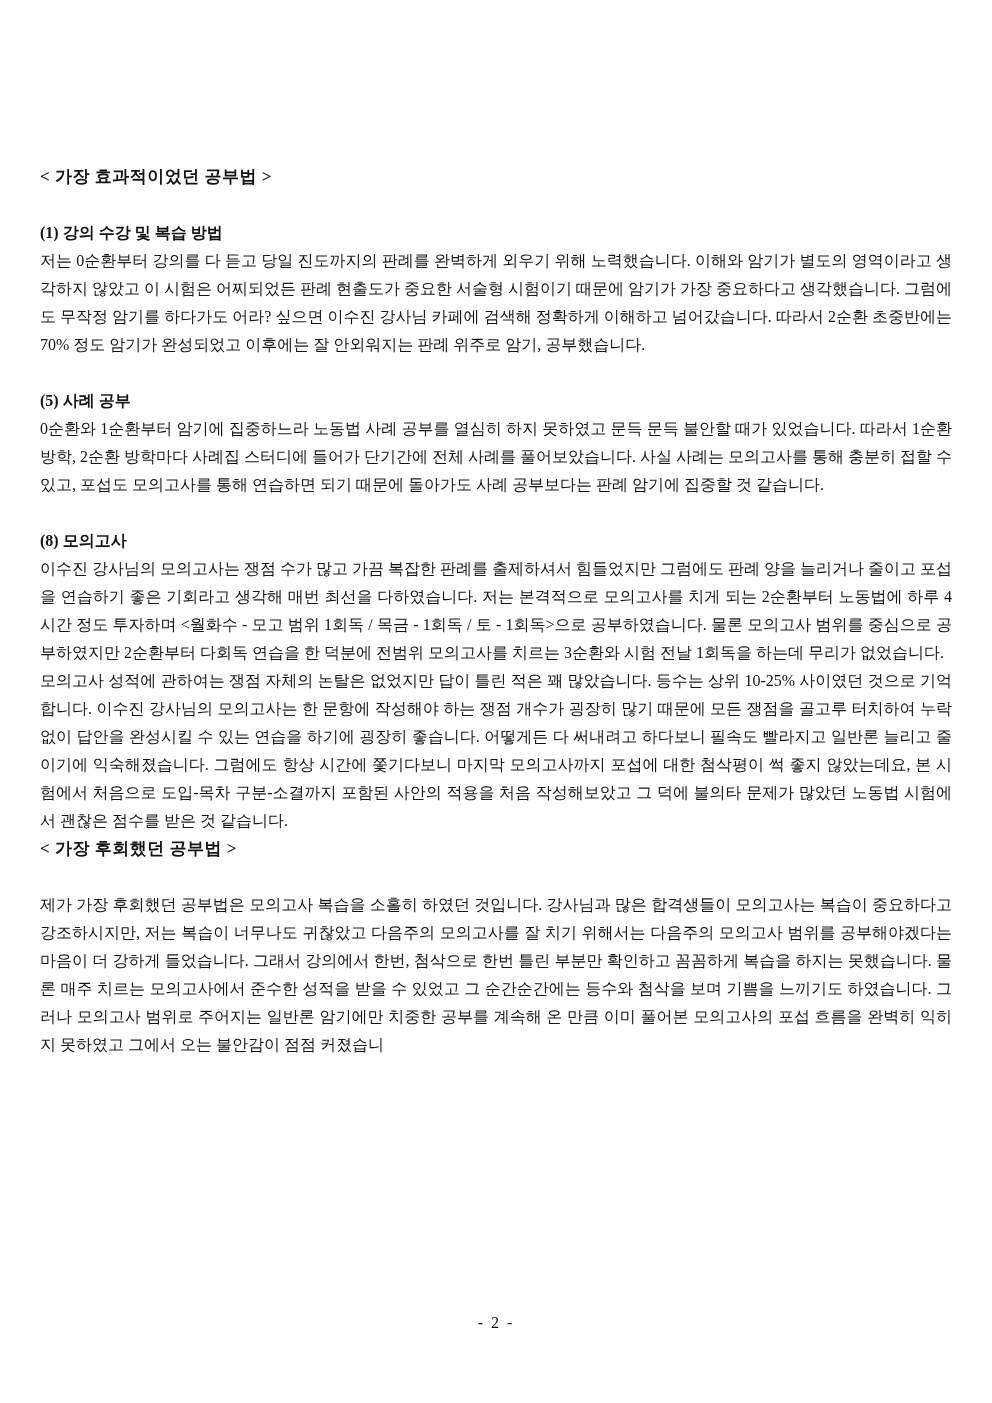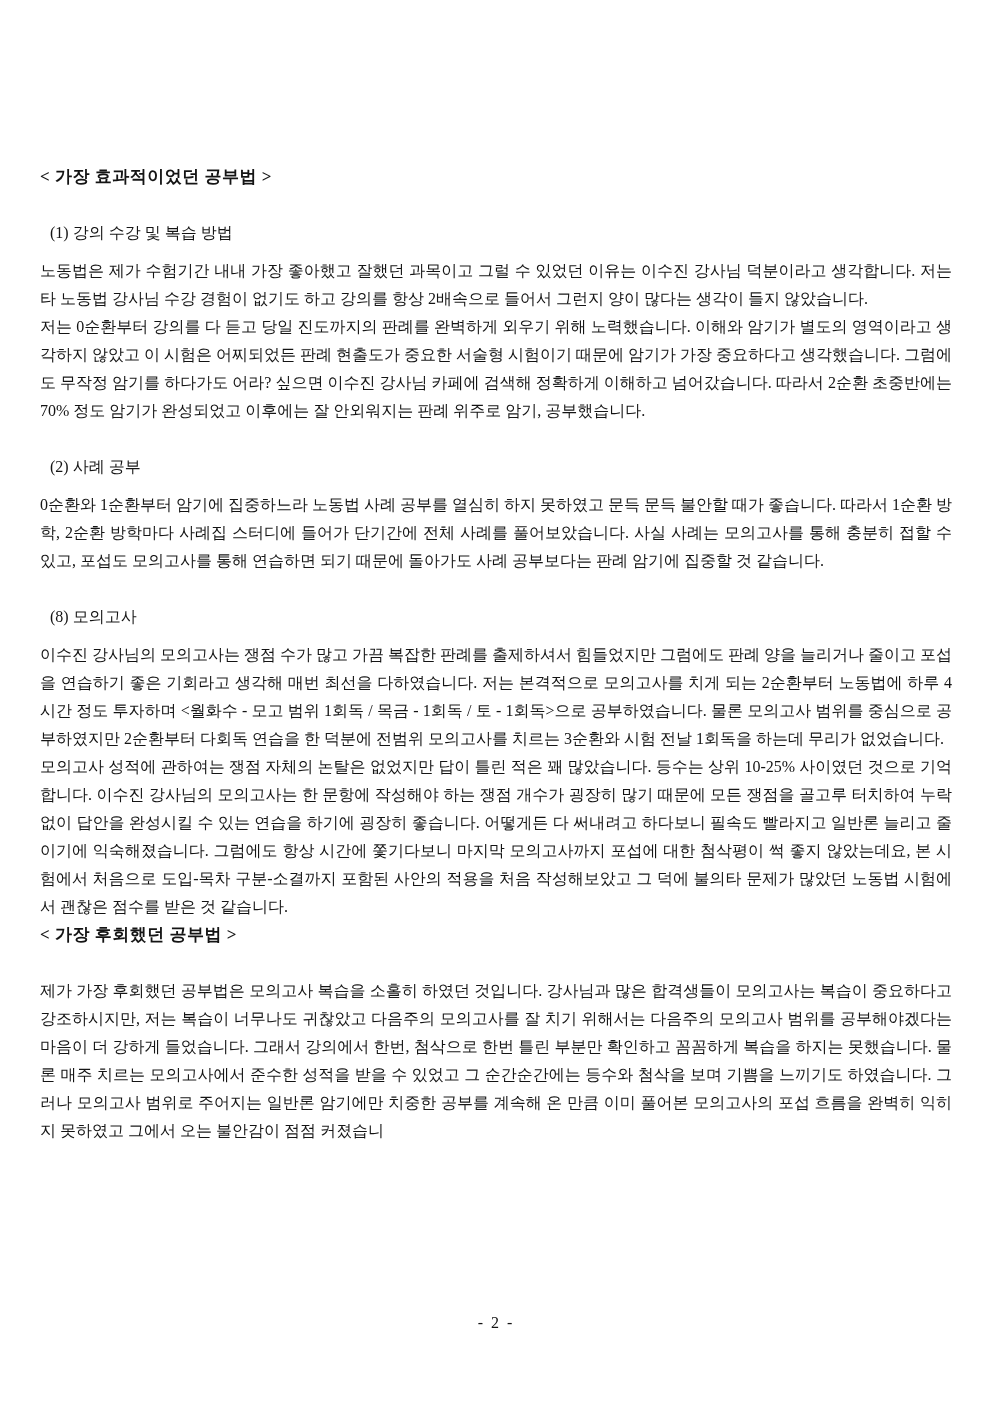--- a/index.html
+++ b/index.html
@@ -29,22 +29,22 @@
   }
   .section {
     margin: 0;
   }
   .section + .section {
   }
   .block + .block {
     margin-top: 28px;
   }
   .subheading {
-    margin: 10px;
-    font-weight: 400;
+    margin: 0;
+    font-weight: 700;
     line-height: 28px;
   }
   .para {
     margin: 0;
     text-align: justify;
     word-break: break-all;
     line-height: 28px;
   }
   .page-number {
     position: absolute;
@@ -60,27 +60,26 @@
 </head>
 <body>
 
 <div class="page">
 
   <div class="section">
     <h2 class="section-heading">&lt; 가장 효과적이었던 공부법 &gt;</h2>
 
     <div class="block">
       <p class="subheading">(1) 강의 수강 및 복습 방법</p>
-      <p class="para">노동법은 제가 수험기간 내내 가장 좋아했고 잘했던 과목이고 그럴 수 있었던 이유는 이수진 강사님 덕분이라고 생각합니다. 저는 타 노동법 강사님 수강 경험이 없기도 하고 강의를 항상 2배속으로 들어서 그런지 양이 많다는 생각이 들지 않았습니다.</p>
       <p class="para">저는 0순환부터 강의를 다 듣고 당일 진도까지의 판례를 완벽하게 외우기 위해 노력했습니다. 이해와 암기가 별도의 영역이라고 생각하지 않았고 이 시험은 어찌되었든 판례 현출도가 중요한 서술형 시험이기 때문에 암기가 가장 중요하다고 생각했습니다. 그럼에도 무작정 암기를 하다가도 어라? 싶으면 이수진 강사님 카페에 검색해 정확하게 이해하고 넘어갔습니다. 따라서 2순환 초중반에는 70% 정도 암기가 완성되었고 이후에는 잘 안외워지는 판례 위주로 암기, 공부했습니다.</p>
     </div>
 
     <div class="block">
-      <p class="subheading">(2) 사례 공부</p>
-      <p class="para">0순환와 1순환부터 암기에 집중하느라 노동법 사례 공부를 열심히 하지 못하였고 문득 문득 불안할 때가 좋습니다. 따라서 1순환 방학, 2순환 방학마다 사례집 스터디에 들어가 단기간에 전체 사례를 풀어보았습니다. 사실 사례는 모의고사를 통해 충분히 접할 수 있고, 포섭도 모의고사를 통해 연습하면 되기 때문에 돌아가도 사례 공부보다는 판례 암기에 집중할 것 같습니다.</p>
+      <p class="subheading">(5) 사례 공부</p>
+      <p class="para">0순환와 1순환부터 암기에 집중하느라 노동법 사례 공부를 열심히 하지 못하였고 문득 문득 불안할 때가 있었습니다. 따라서 1순환 방학, 2순환 방학마다 사례집 스터디에 들어가 단기간에 전체 사례를 풀어보았습니다. 사실 사례는 모의고사를 통해 충분히 접할 수 있고, 포섭도 모의고사를 통해 연습하면 되기 때문에 돌아가도 사례 공부보다는 판례 암기에 집중할 것 같습니다.</p>
     </div>
 
     <div class="block">
       <p class="subheading">(8) 모의고사</p>
       <p class="para">이수진 강사님의 모의고사는 쟁점 수가 많고 가끔 복잡한 판례를 출제하셔서 힘들었지만 그럼에도 판례 양을 늘리거나 줄이고 포섭을 연습하기 좋은 기회라고 생각해 매번 최선을 다하였습니다. 저는 본격적으로 모의고사를 치게 되는 2순환부터 노동법에 하루 4시간 정도 투자하며 &lt;월화수 - 모고 범위 1회독 / 목금 - 1회독 / 토 - 1회독&gt;으로 공부하였습니다. 물론 모의고사 범위를 중심으로 공부하였지만 2순환부터 다회독 연습을 한 덕분에 전범위 모의고사를 치르는 3순환와 시험 전날 1회독을 하는데 무리가 없었습니다.</p>
       <p class="para">모의고사 성적에 관하여는 쟁점 자체의 논탈은 없었지만 답이 틀린 적은 꽤 많았습니다. 등수는 상위 10-25% 사이였던 것으로 기억합니다. 이수진 강사님의 모의고사는 한 문항에 작성해야 하는 쟁점 개수가 굉장히 많기 때문에 모든 쟁점을 골고루 터치하여 누락 없이 답안을 완성시킬 수 있는 연습을 하기에 굉장히 좋습니다. 어떻게든 다 써내려고 하다보니 필속도 빨라지고 일반론 늘리고 줄이기에 익숙해졌습니다. 그럼에도 항상 시간에 쫓기다보니 마지막 모의고사까지 포섭에 대한 첨삭평이 썩 좋지 않았는데요, 본 시험에서 처음으로 도입-목차 구분-소결까지 포함된 사안의 적용을 처음 작성해보았고 그 덕에 불의타 문제가 많았던 노동법 시험에서 괜찮은 점수를 받은 것 같습니다.</p>
     </div>
   </div>
 
   <div class="section">

